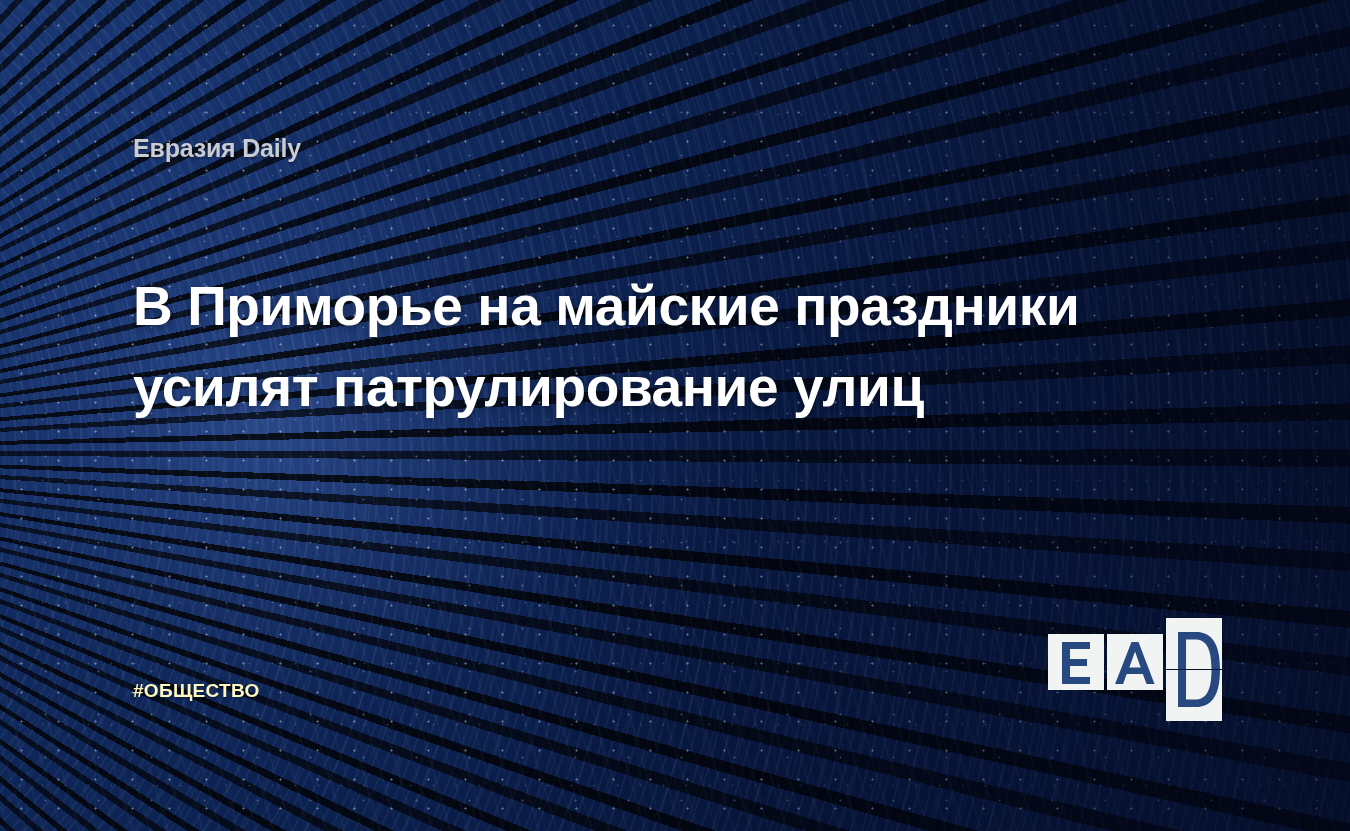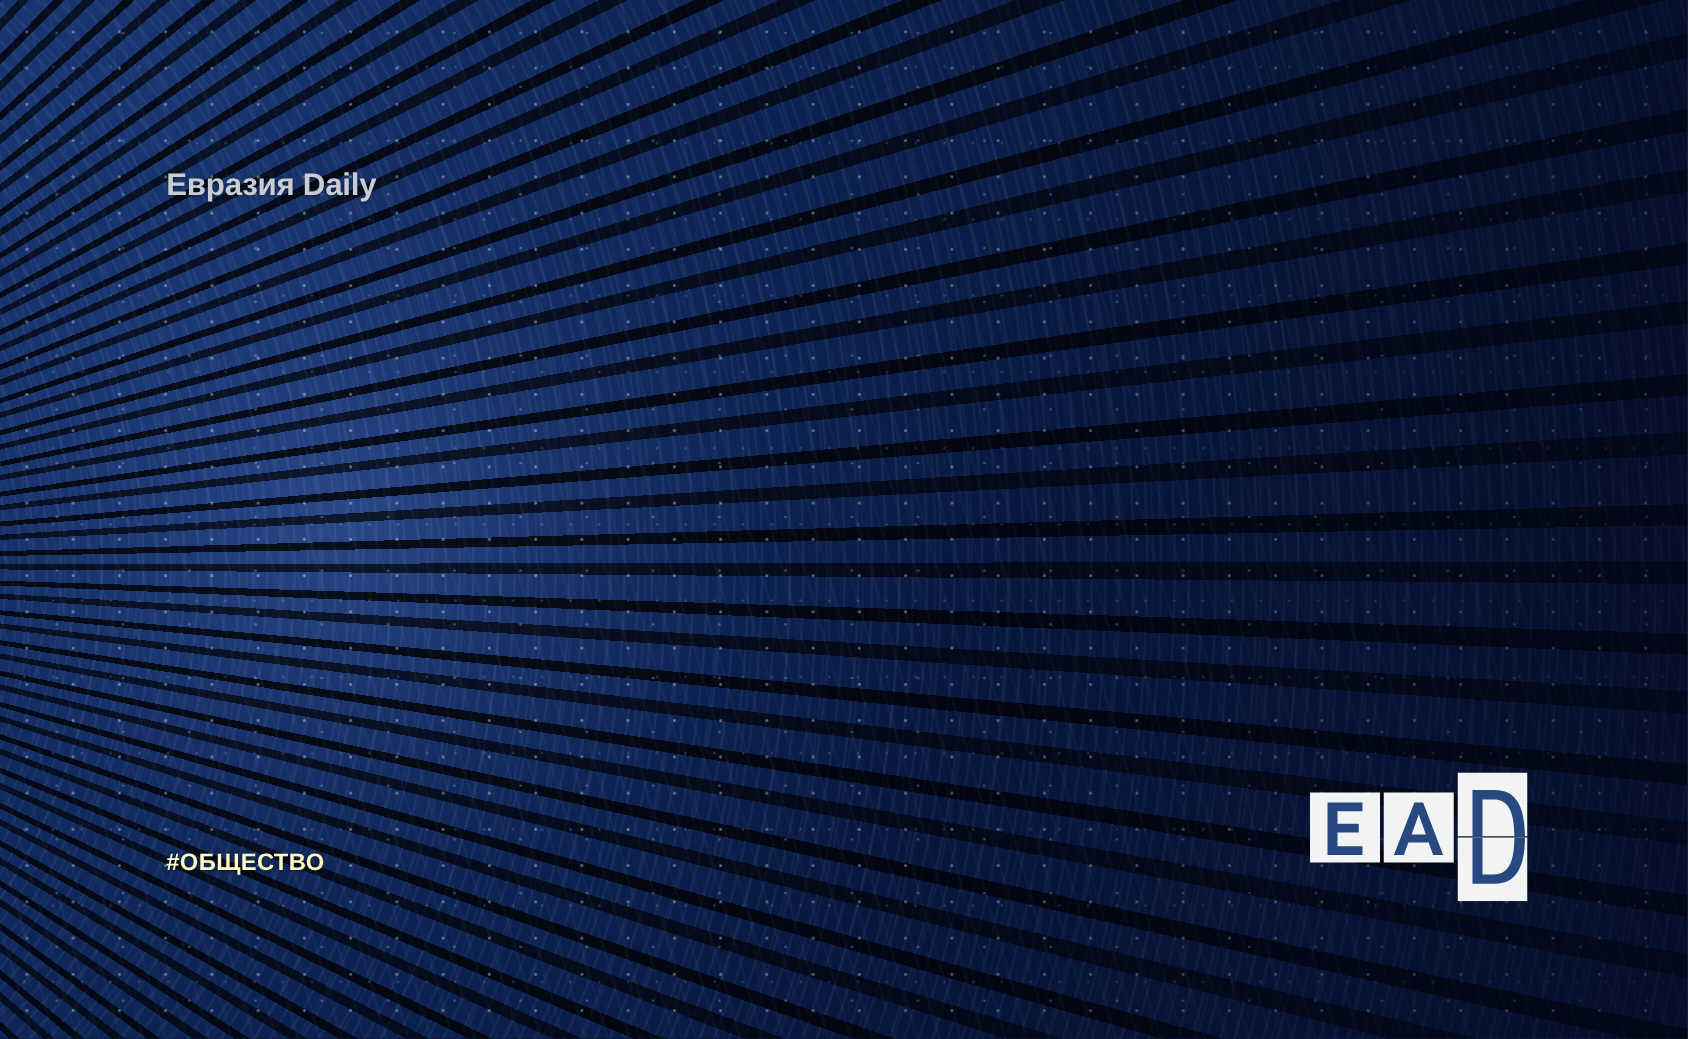--- a/index.html
+++ b/index.html
@@ -237,20 +237,21 @@
   <div class="dashmask"></div>
   <div class="speckle"></div>
   <div class="streaks"></div>
   <div class="streaks2"></div>
   <div class="vignette"></div>
 
   <div class="content">
 
     <div class="brand">Евразия Daily</div>
 
+    <h1 class="headline">В Приморье на майские праздники усилят патрулирование улиц</h1>
 
     <div class="tag">#ОБЩЕСТВО</div>
 
     <div class="logo">
 
       <div class="logo-tile e">
         <svg viewBox="0 0 56 56" aria-hidden="true">
           <path fill="#27497f" d="M14 8 h28 v7 h-20 v10 h17 v7 h-17 v11 h20 v7 h-28 z"></path>
         </svg>
       </div>

